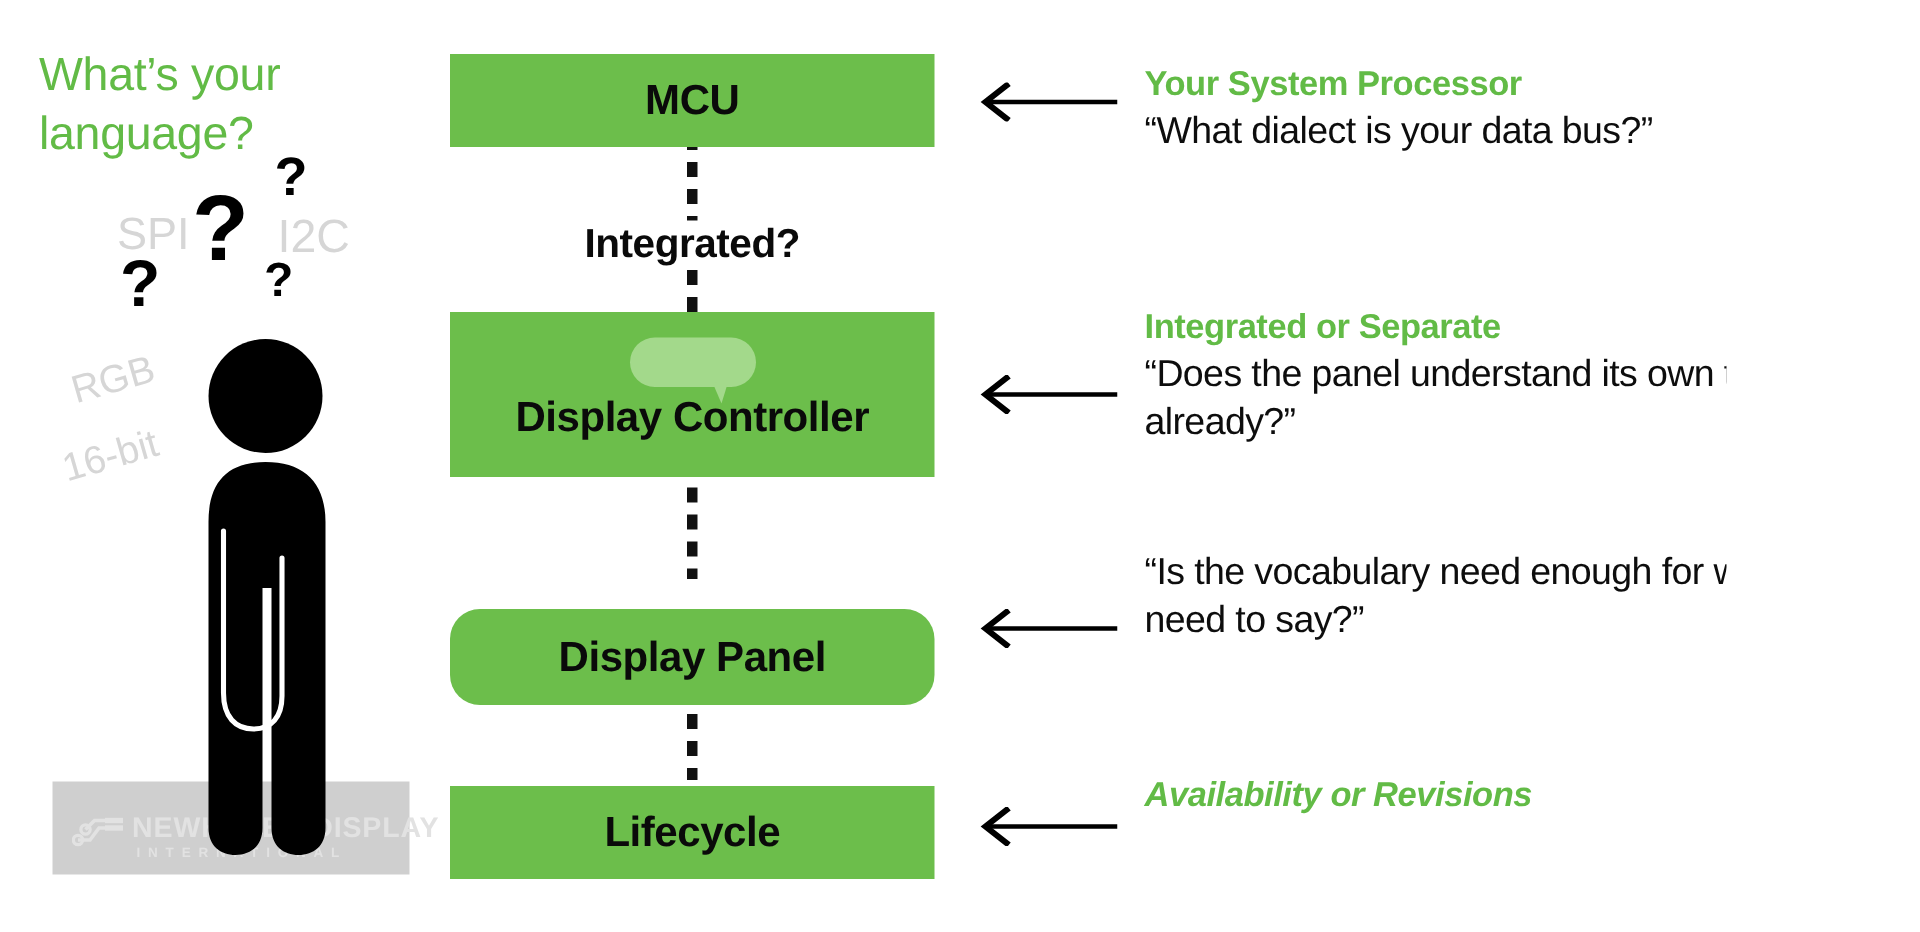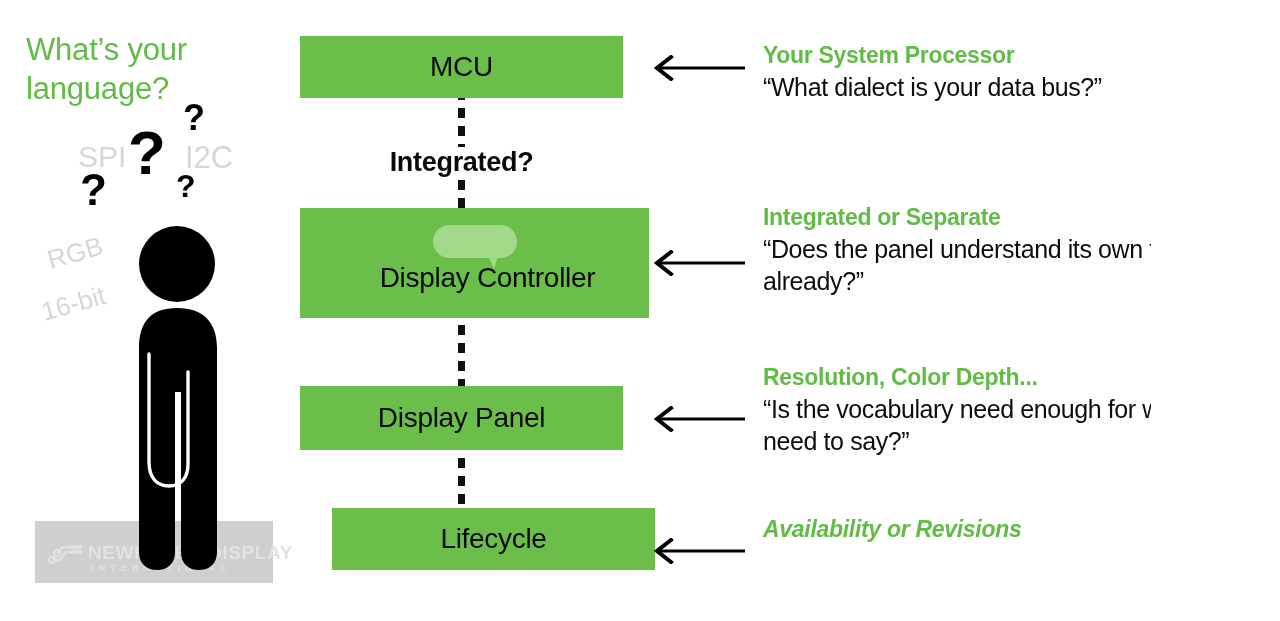--- a/index.html
+++ b/index.html
@@ -111,31 +111,31 @@
     position: absolute;
     left: 300px;
     width: 323px;
     background: #6CBE4B;
     display: flex;
     align-items: center;
     justify-content: center;
   }
   .node-label {
     font-size: 28px;
-    font-weight: 400;
+    font-weight: 700;
     color: #0A0A0A;
     letter-spacing: -0.3px;
     text-align: center;
     position: relative;
     z-index: 2;
   }
   #node-mcu        { top: 36px;  height: 62px; }
-  #node-controller { top: 208px; height: 110px; padding-left: 26px; }
-  #node-panel      { top: 386px; height: 64px; }
-  #node-lifecycle  { top: 508px; height: 62px; margin-left: 32px; }
+  #node-controller { top: 208px; height: 110px; }
+  #node-panel      { top: 406px; height: 64px; border-radius: 20px; }
+  #node-lifecycle  { top: 524px; height: 62px; }
 
   #node-controller .node-label { margin-top: 30px; }
 
   .bubble-icon {
     position: absolute;
     left: 50%;
     margin-left: -43px;
     top: 16px;
     z-index: 1;
   }
@@ -279,20 +279,19 @@
 
   <div class="annot" id="annot-2">
     <div class="annot-title">Integrated or Separate</div>
     <div class="annot-body">“Does the panel understand its own translator already?”</div>
   </div>
   <div class="annot" id="annot-1">
     <div class="annot-title">Your System Processor</div>
     <div class="annot-body">“What dialect is your data bus?”</div>
   </div>
   <div class="annot" id="annot-3">
-    <div class="annot-title">Resolution, Color Depth...</div>
     <div class="annot-body">“Is the vocabulary need enough for what you need to say?”</div>
   </div>
   <div class="annot" id="annot-4">
     <div class="annot-title">Availability or Revisions</div>
   </div>
 
 </div>
 
 </body></html>

